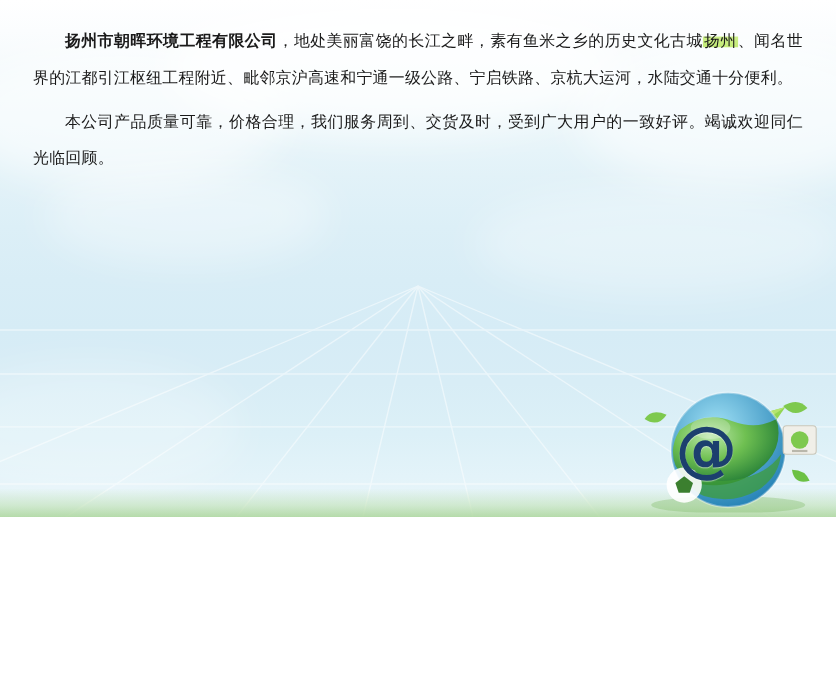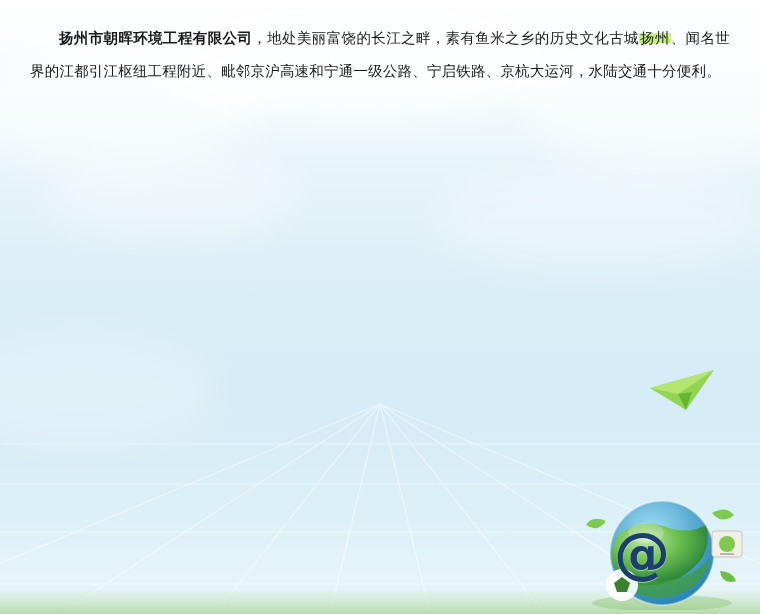--- a/index.html
+++ b/index.html
@@ -8,21 +8,21 @@
   }
   body {
     width: 760px;
     height: 614px;
     font-family: "DejaVu Sans", "Liberation Sans", sans-serif;
     background: #ffffff;
   }
   #page {
     position: relative;
     width: 760px;
-    height: 614px;
+    height: 470px;
     overflow: hidden;
     background:
       linear-gradient(to bottom,
         #ffffff 0%,
         #fbfdfe 6%,
         #f3fafc 14%,
         #eaf6fa 24%,
         #e2f2f8 34%,
         #dceff7 44%,
         #d8edf6 54%,
@@ -156,20 +156,21 @@
   </svg>
 
   <div class="grass"></div>
 
   <div class="content">
 
     <p><span class="company">扬州市朝晖环境工程有限公司</span><span>，地处美丽富饶的长江之畔，素有鱼米之乡的历史文化古城</span><span class="hl">扬州</span><span>、闻名世界的江都引江枢纽工程附近、毗邻京沪高速和宁通一级公路、宁启铁路、京杭大运河，水陆交通十分便利。</span></p>
 
 
 
+    <p>本公司产品质量可靠，价格合理，我们服务周到、交货及时，受到广大用户的一致好评。竭诚欢迎同仁光临回顾。</p>
 
   </div>
 
   <svg class="plane" viewBox="0 0 70 44">
     <polygon points="2,20 66,2 38,42" fill="#8fd44a" opacity="0.95"></polygon>
     <polygon points="2,20 66,2 30,26" fill="#b7e572" opacity="0.95"></polygon>
     <polygon points="30,26 38,42 44,24" fill="#63b32e" opacity="0.9"></polygon>
   </svg>
 
   <div class="globe-wrap">

